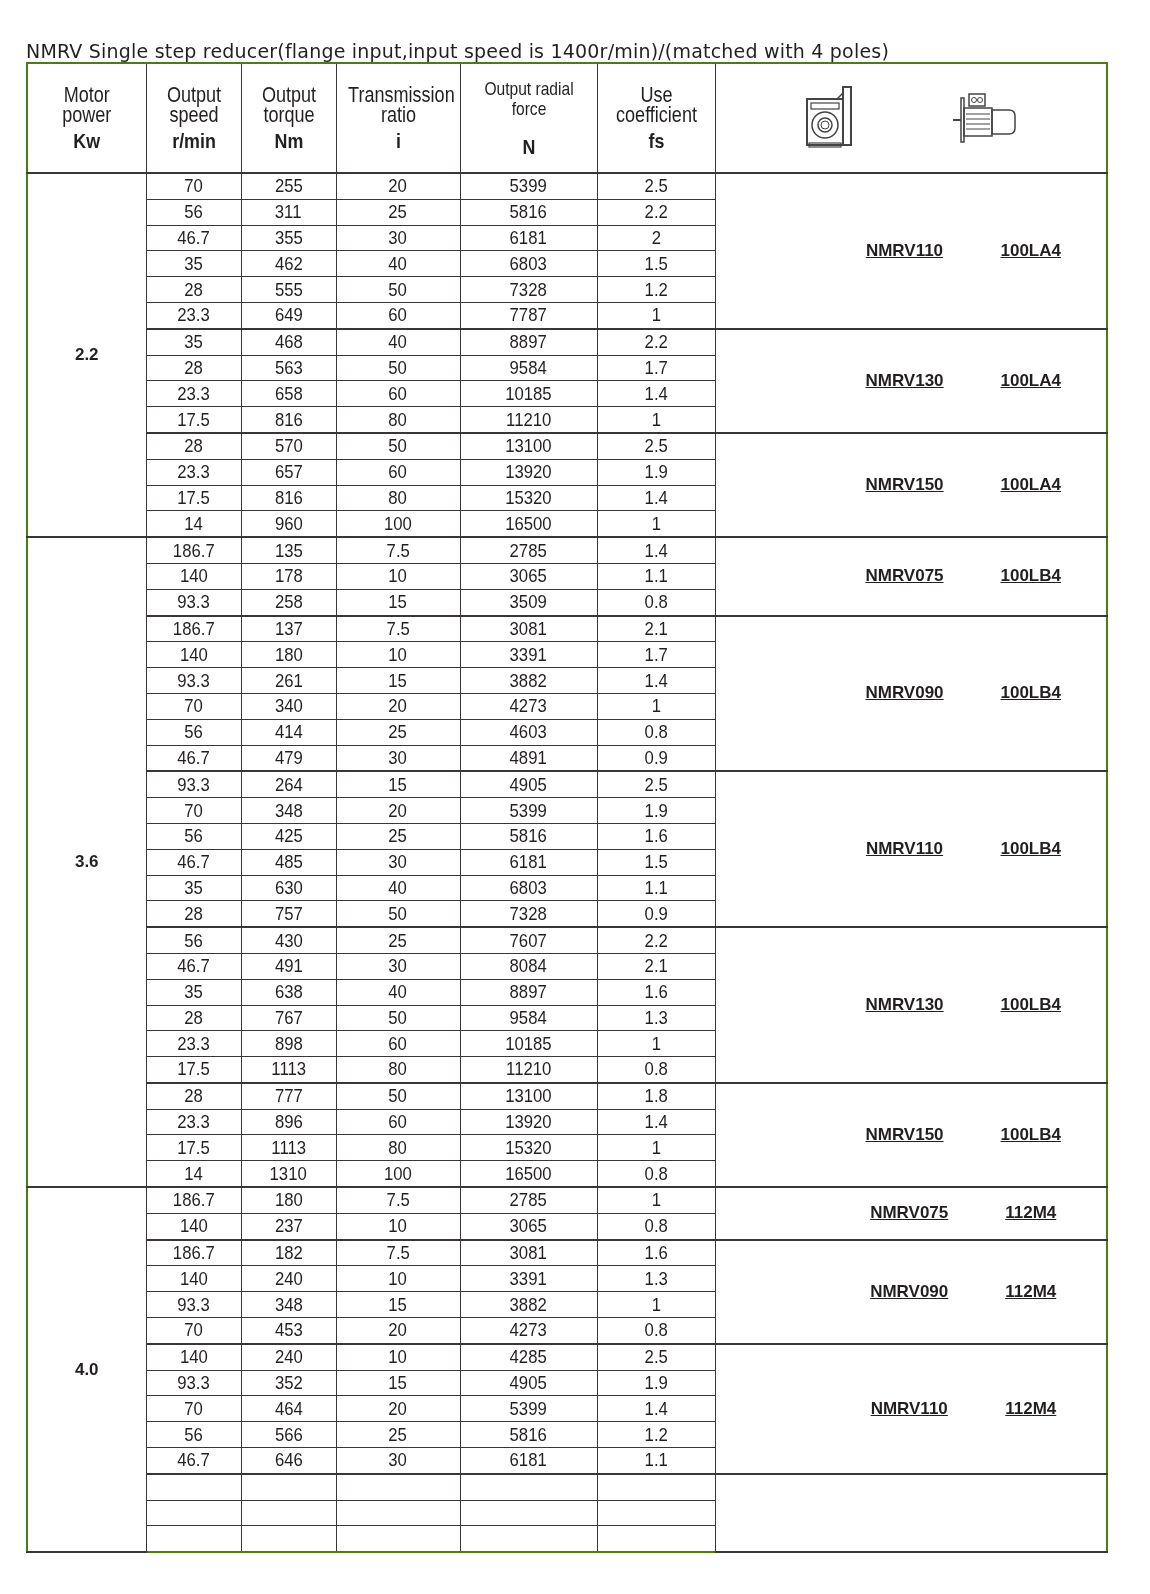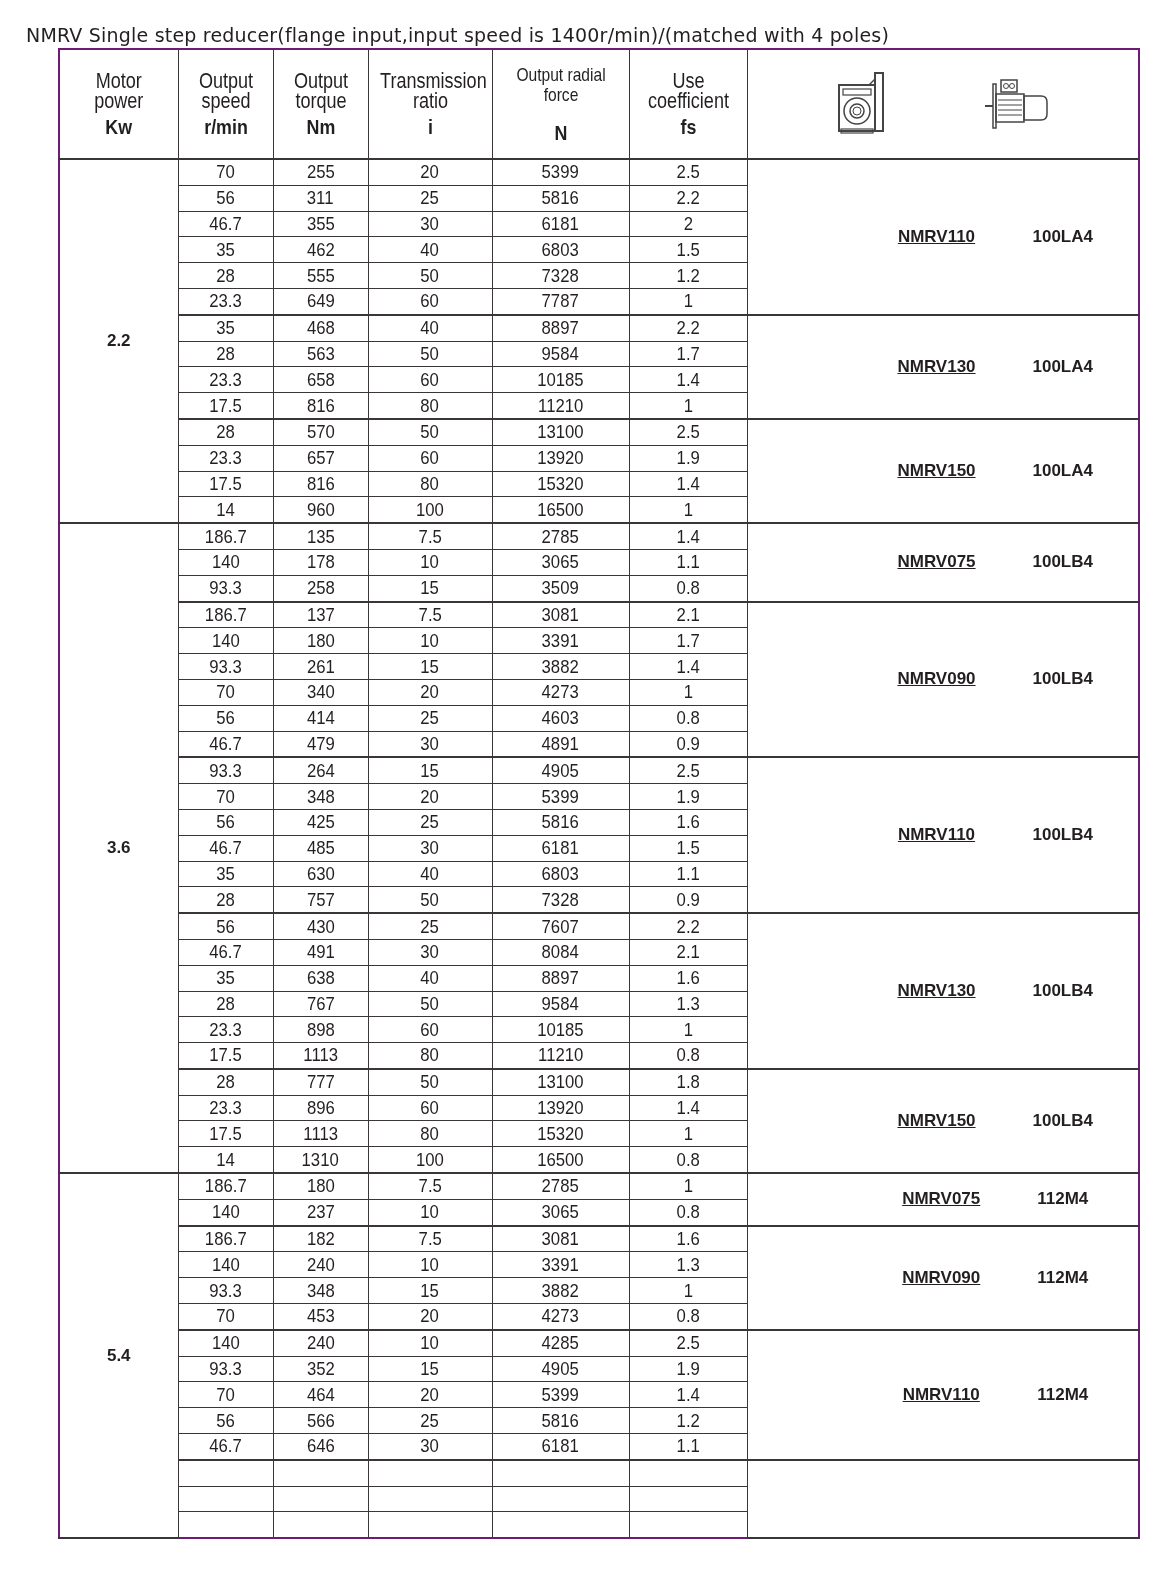--- a/index.html
+++ b/index.html
@@ -1,26 +1,25 @@
 <!DOCTYPE html>
 <html><head>
 <meta charset="utf-8">
 <style>
   html, body { margin: 0; padding: 0; background: #ffffff; }
   body { width: 1150px; height: 1594px; position: relative; overflow: hidden; color: #231f20; }
   .title {
-    position: absolute; left: 26px; top: 24px;
+    position: absolute; left: 26px; top: 40px;
     font-family: "DejaVu Sans", sans-serif; font-size: 19px; letter-spacing: 0.2px;
     color: #231f20; white-space: nowrap;
   }
   table.spec {
-    position: absolute; left: 26px; top: 48px;
+    position: absolute; left: 26px; top: 62px;
     width: 1080px; border-collapse: collapse; table-layout: fixed;
-    border: 2px solid #701a75;
-    margin-left: 32px;
+    border: 2px solid #4d7c0f;
   }
   table.spec td, table.spec th {
     padding: 0; text-align: center; vertical-align: middle;
     border-left: 1.5px solid #3a3536; border-right: 1.5px solid #3a3536;
   }
   th.h {
     height: 108px; border-bottom: 2px solid #3a3536;
     font-family: "Liberation Sans Narrow", "Liberation Sans", sans-serif;
     font-weight: normal; font-size: 22px; line-height: 20px; color: #231f20;
     transform-origin: center;
@@ -40,21 +39,21 @@
     font-family: "Liberation Sans", sans-serif; font-weight: bold; font-size: 17px;
     border-bottom: 2px solid #3a3536; border-top: 2px solid #3a3536;
   }
   td.model {
     vertical-align: top; text-align: left;
     border-top: 2px solid #3a3536; border-bottom: 2px solid #3a3536;
     border-right: none; font-family: "Liberation Sans", sans-serif; font-weight: bold; font-size: 17px;
     padding-top: 4px;
   }
   td.model .m1 { display: inline-block; width: 192px; padding-left: 48px; text-decoration: underline; }
-  td.model .m2 { display: inline-block; }
+  td.model .m2 { display: inline-block; text-decoration: underline; }
   .icon-wrap { display: flex; justify-content: space-around; align-items: center; padding: 0 40px; }
 </style>
 </head>
 <body>
 
 <div class="title">NMRV Single step reducer(flange input,input speed is 1400r/min)/(matched with 4 poles)</div>
 
 <table class="spec">
   <colgroup>
     <col style="width:119px">
@@ -404,21 +403,21 @@
         <td class="c"><span>1</span></td>
       </tr>
       <tr>
         <td class="c"><span>14</span></td>
         <td class="c"><span>1310</span></td>
         <td class="c"><span>100</span></td>
         <td class="c"><span>16500</span></td>
         <td class="c"><span>0.8</span></td>
       </tr>
       <tr class="grpstart">
-        <td class="power" rowspan="14">5.4</td>
+        <td class="power" rowspan="14">4.0</td>
         <td class="c"><span>186.7</span></td>
         <td class="c"><span>180</span></td>
         <td class="c"><span>7.5</span></td>
         <td class="c"><span>2785</span></td>
         <td class="c"><span>1</span></td>
         <td class="model" colspan="2" rowspan="2"><span class="m1">NMRV075</span><span class="m2">112M4</span></td>
       </tr>
       <tr>
         <td class="c"><span>140</span></td>
         <td class="c"><span>237</span></td>

